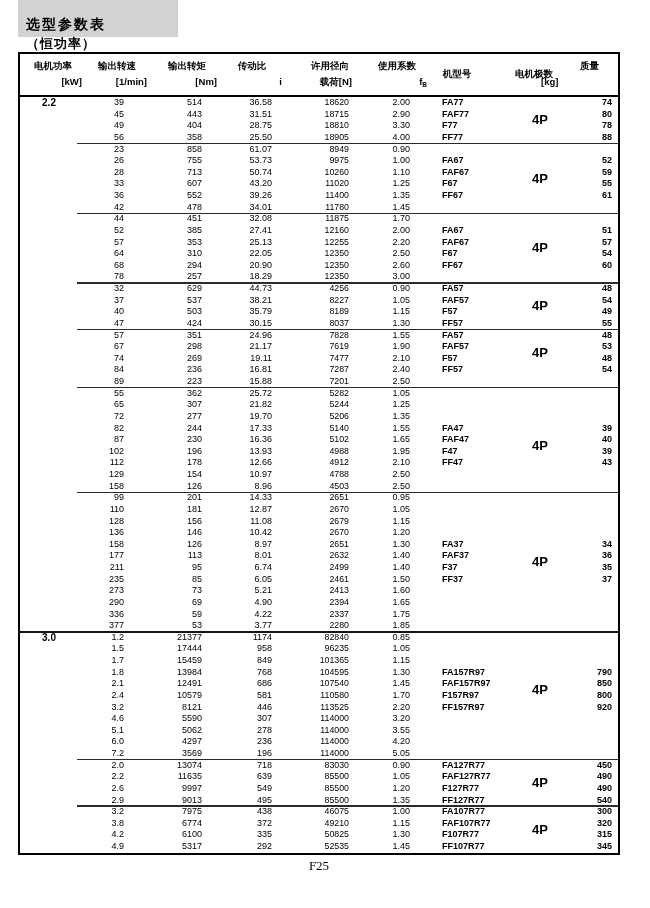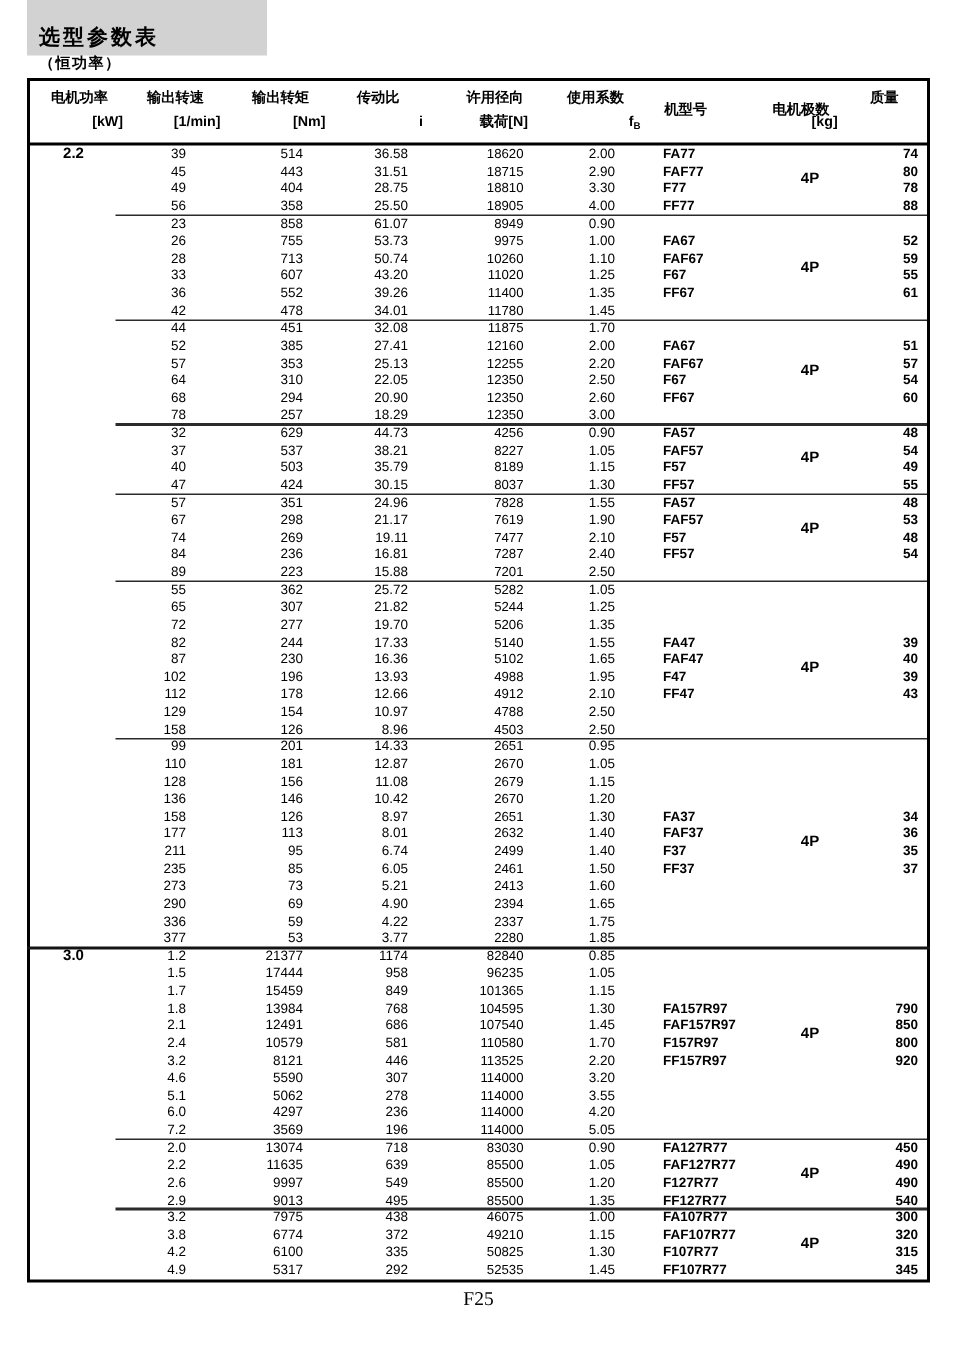--- a/index.html
+++ b/index.html
@@ -7,21 +7,21 @@
     width:650px; height:908px; background:#ffffff; position:relative;
     font-family:"Liberation Sans", sans-serif; color:#000;
     -webkit-font-smoothing:antialiased;
   }
   
   .titlebox {
     position:absolute; left:18px; top:0; width:160px; height:37px;
     background:#d2d2d2; box-sizing:border-box; padding:16px 0 0 8px;
   }
   .title { font-size:14px; font-weight:bold; letter-spacing:2px; }
-  .subtitle { font-size:10px; font-weight:bold; margin-top:1px; letter-spacing:1px; }
+  .subtitle { font-size:13px; font-weight:bold; margin-top:1px; letter-spacing:1px; }
 
   
   .ptable {
     position:absolute; left:18px; top:52px; width:602px; height:803px;
     border:2px solid #000; box-sizing:border-box; background:#fff;
   }
   .thead { position:relative; height:41px; border-bottom:2px solid #000; }
   .h { position:absolute; font-weight:bold; font-size:9.5px; text-align:center; line-height:12px; white-space:nowrap; }
   .h.l1 { top:6px; }
   .h.l2 { top:22px;text-align:right; }
@@ -50,21 +50,21 @@
   }
   .c.speed  { left:44px;  width:60px; text-align:right; }
   .c.torque { left:120px; width:62px; text-align:right; }
   .c.ratio  { left:190px; width:62px; text-align:right; }
   .c.radial { left:265px; width:64px; text-align:right; font-size:8.8px; }
   .c.fb     { left:328px; width:62px; text-align:right; }
   .c.model  { left:422px; width:100px; text-align:left; font-weight:bold; }
   .c.mass   { left:544px; width:48px; text-align:right; font-weight:bold; }
   .poles {
     position:absolute; left:500px; width:40px; height:var(--rh);
-    line-height:var(--rh); text-align:center; font-weight:bold; font-size:10px; z-index:2;
+    line-height:var(--rh); text-align:center; font-weight:bold; font-size:13px; z-index:2;
   }
   .footer {
     position:absolute; left:0; top:858px; width:638px; text-align:center;
     font-family:"Liberation Serif", serif; font-size:13px;
   }
 </style>
 </head>
 <body>
 
 <div class="titlebox">

